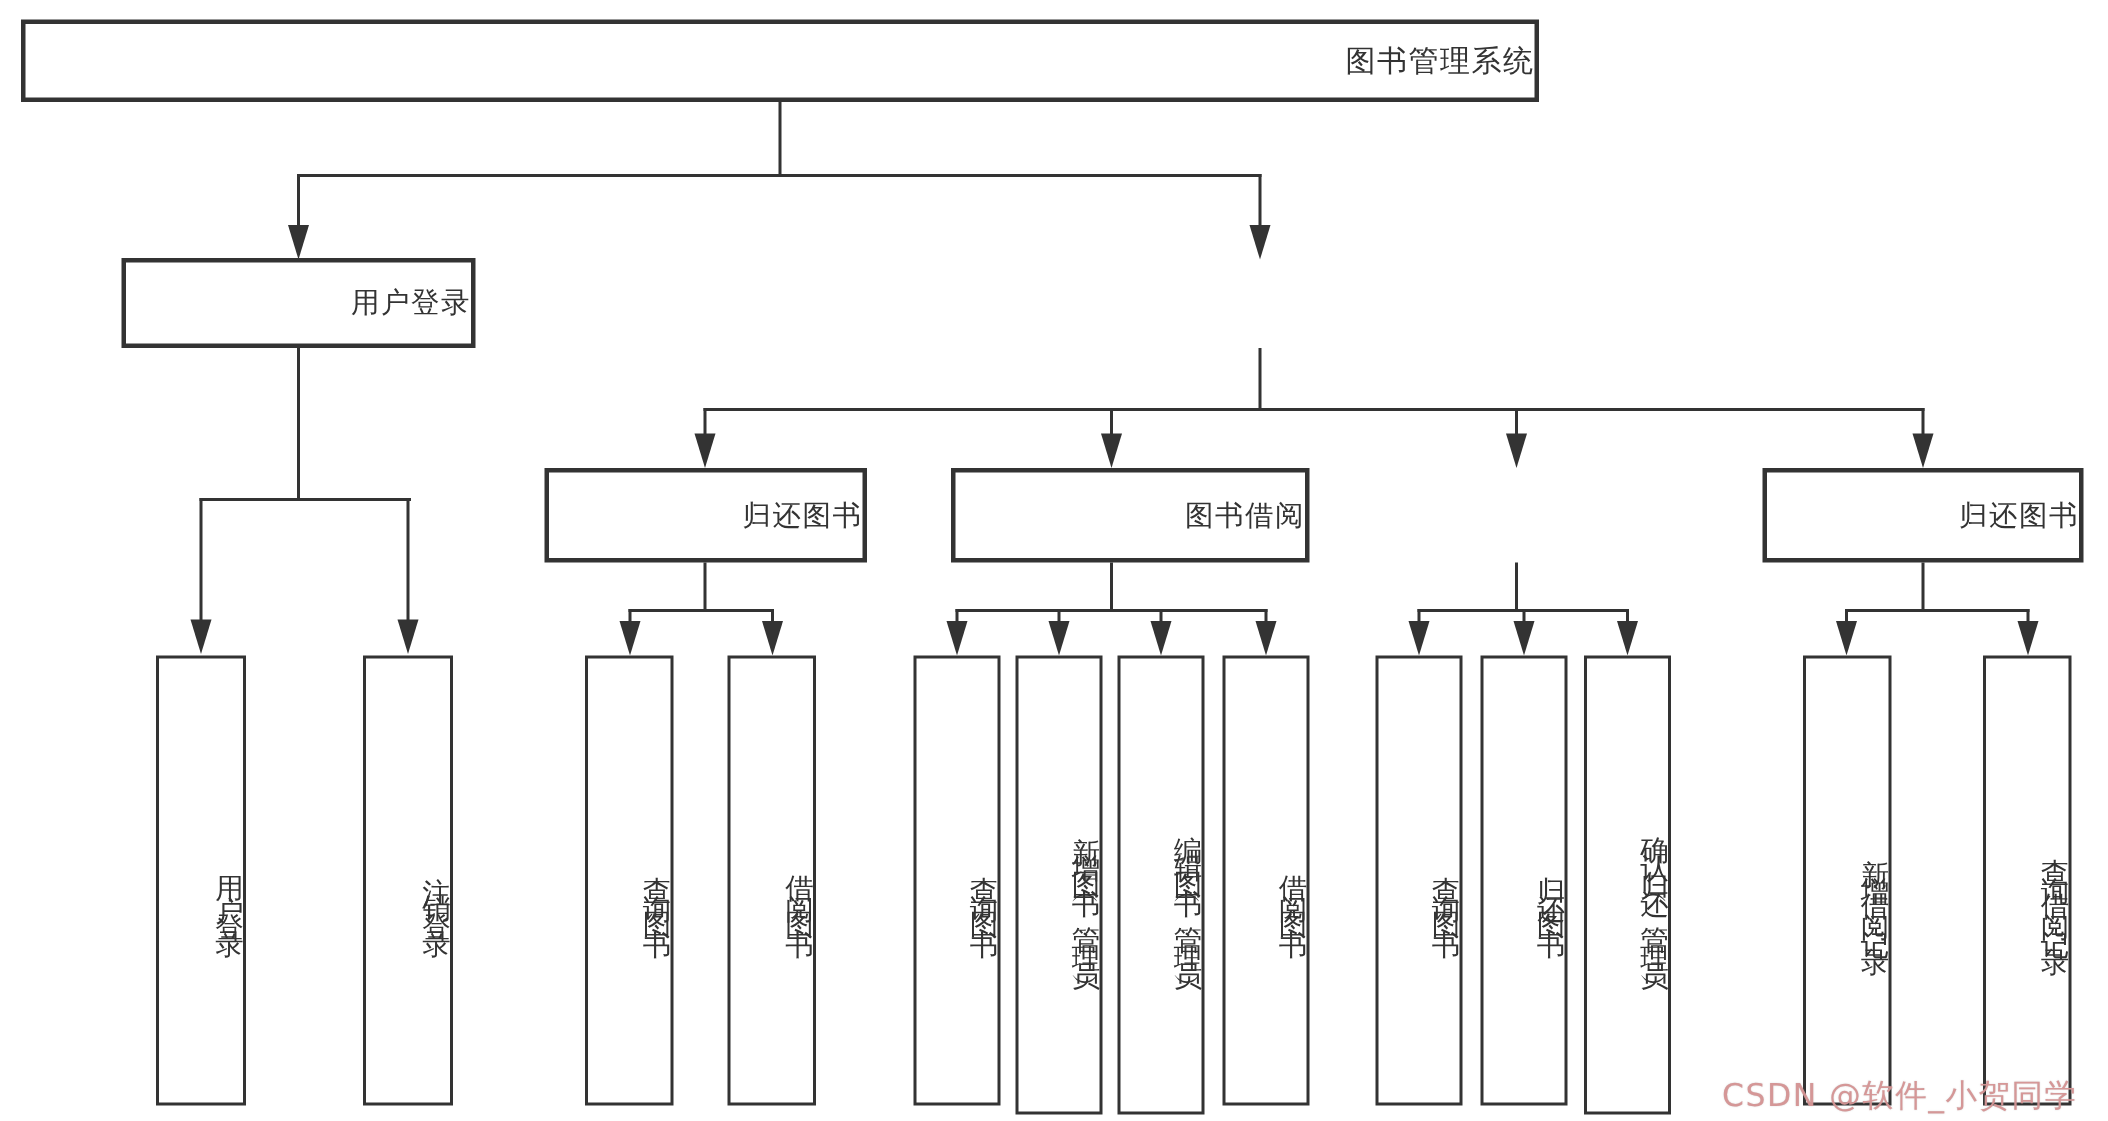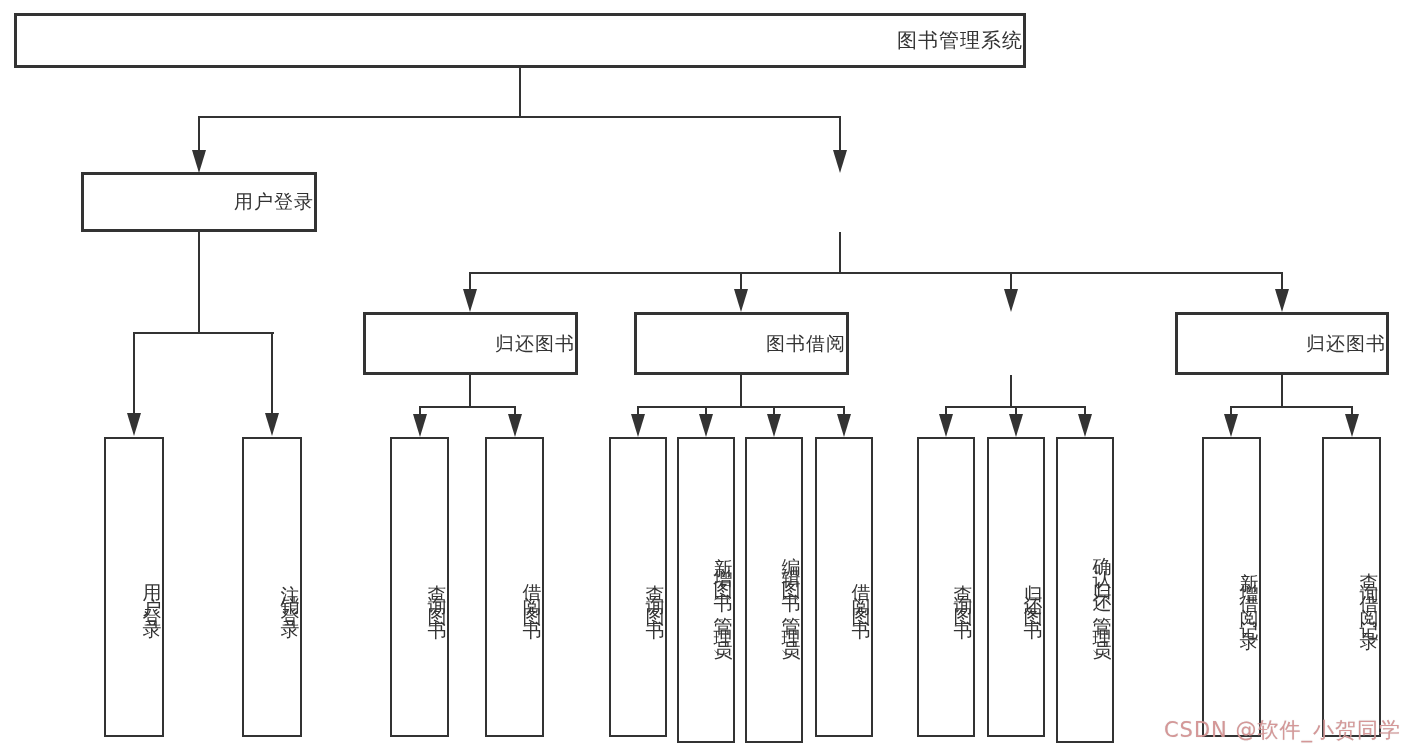--- a/index.html
+++ b/index.html
@@ -35,21 +35,21 @@
   .hline{position:absolute;height:2px;background:#333333;}
   .vline{position:absolute;width:2px;background:#333333;}
   .arrow{
     position:absolute;width:0;height:0;
     border-left:7px solid transparent;
     border-right:7px solid transparent;
     border-top:23px solid #333333;
   }
   .watermark{
     position:absolute;
-    right:4px;bottom:3px;
+    right:20px;bottom:3px;
     font-size:21px;
     letter-spacing:1px;
     color:rgba(213,148,148,0.95);
     text-shadow:0 0 1px rgba(150,150,150,0.45);
     z-index:5;
     white-space:nowrap;
   }
 </style>
 </head>
 <body>
@@ -85,21 +85,21 @@
   <div class="vline" style="left:740px;top:272px;height:20px;"></div>
   <div class="arrow" style="left:734px;top:289px;"></div>
   <div class="vline" style="left:1010px;top:272px;height:20px;"></div>
   <div class="arrow" style="left:1004px;top:289px;"></div>
   <div class="vline" style="left:1281px;top:272px;height:20px;"></div>
   <div class="arrow" style="left:1275px;top:289px;"></div>
 
   <div class="node" style="left:363px;top:312px;width:215px;height:63px;">
     <span>归还图书</span>
   </div>
-  <div class="node" style="left:634px;top:312px;width:215px;height:63px;">
+  <div class="node" style="left:634px;top:312px;width:239px;height:63px;">
     <span>图书借阅</span>
   </div>
   <div class="node" style="left:1175px;top:312px;width:214px;height:63px;">
     <span>归还图书</span>
   </div>
 
   <div class="vline" style="left:469px;top:375px;height:33px;"></div>
   <div class="hline" style="left:419px;top:406px;width:97px;"></div>
   <div class="vline" style="left:419px;top:406px;height:10px;"></div>
   <div class="arrow" style="left:413px;top:414px;"></div>

